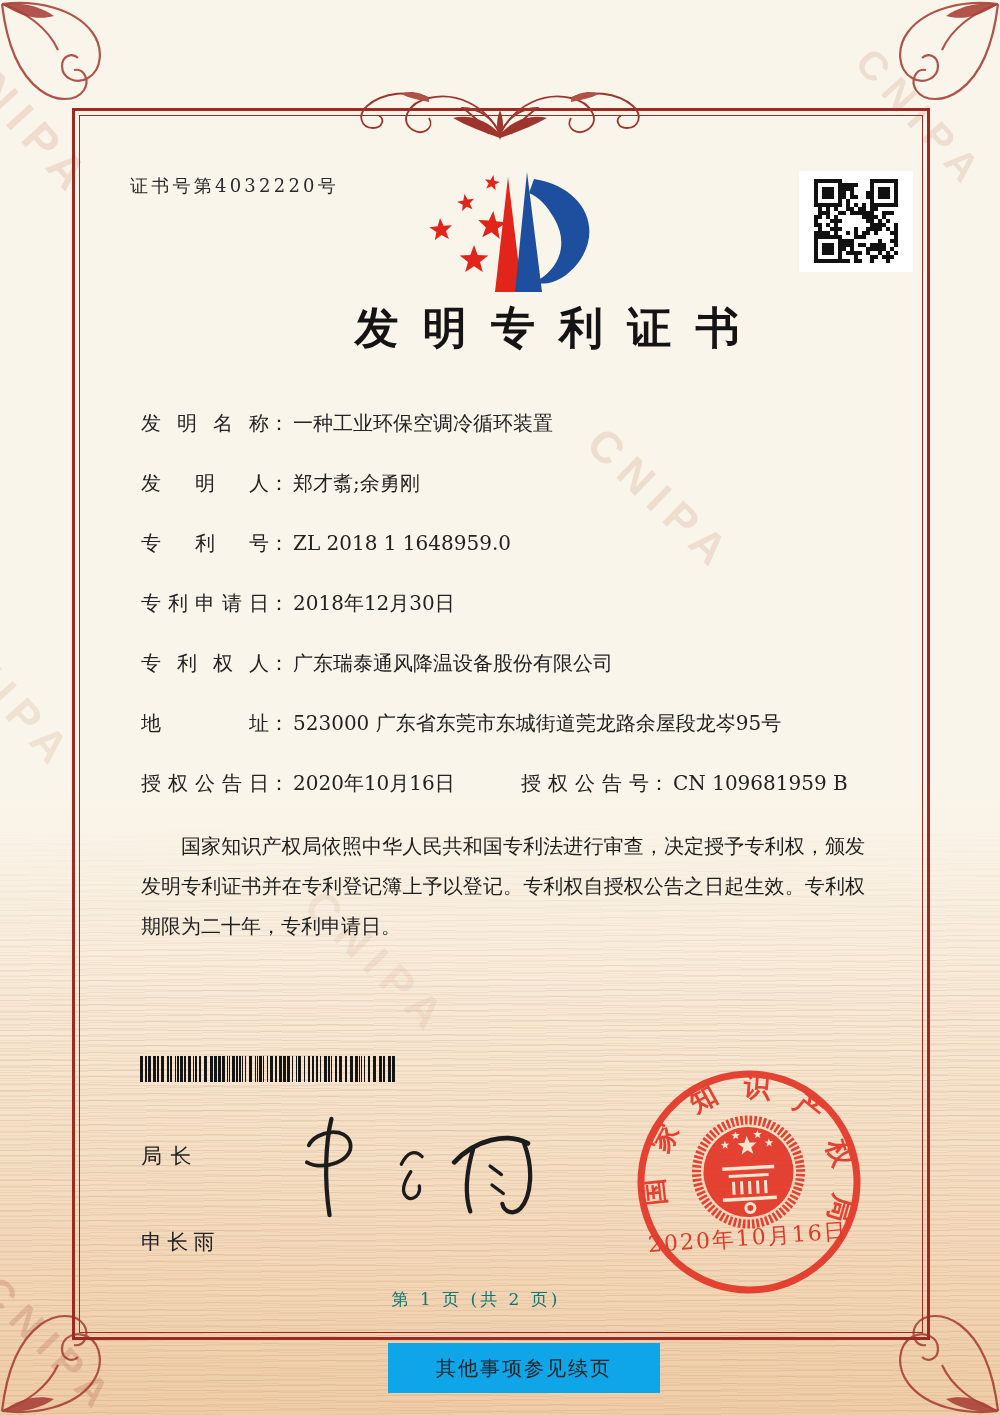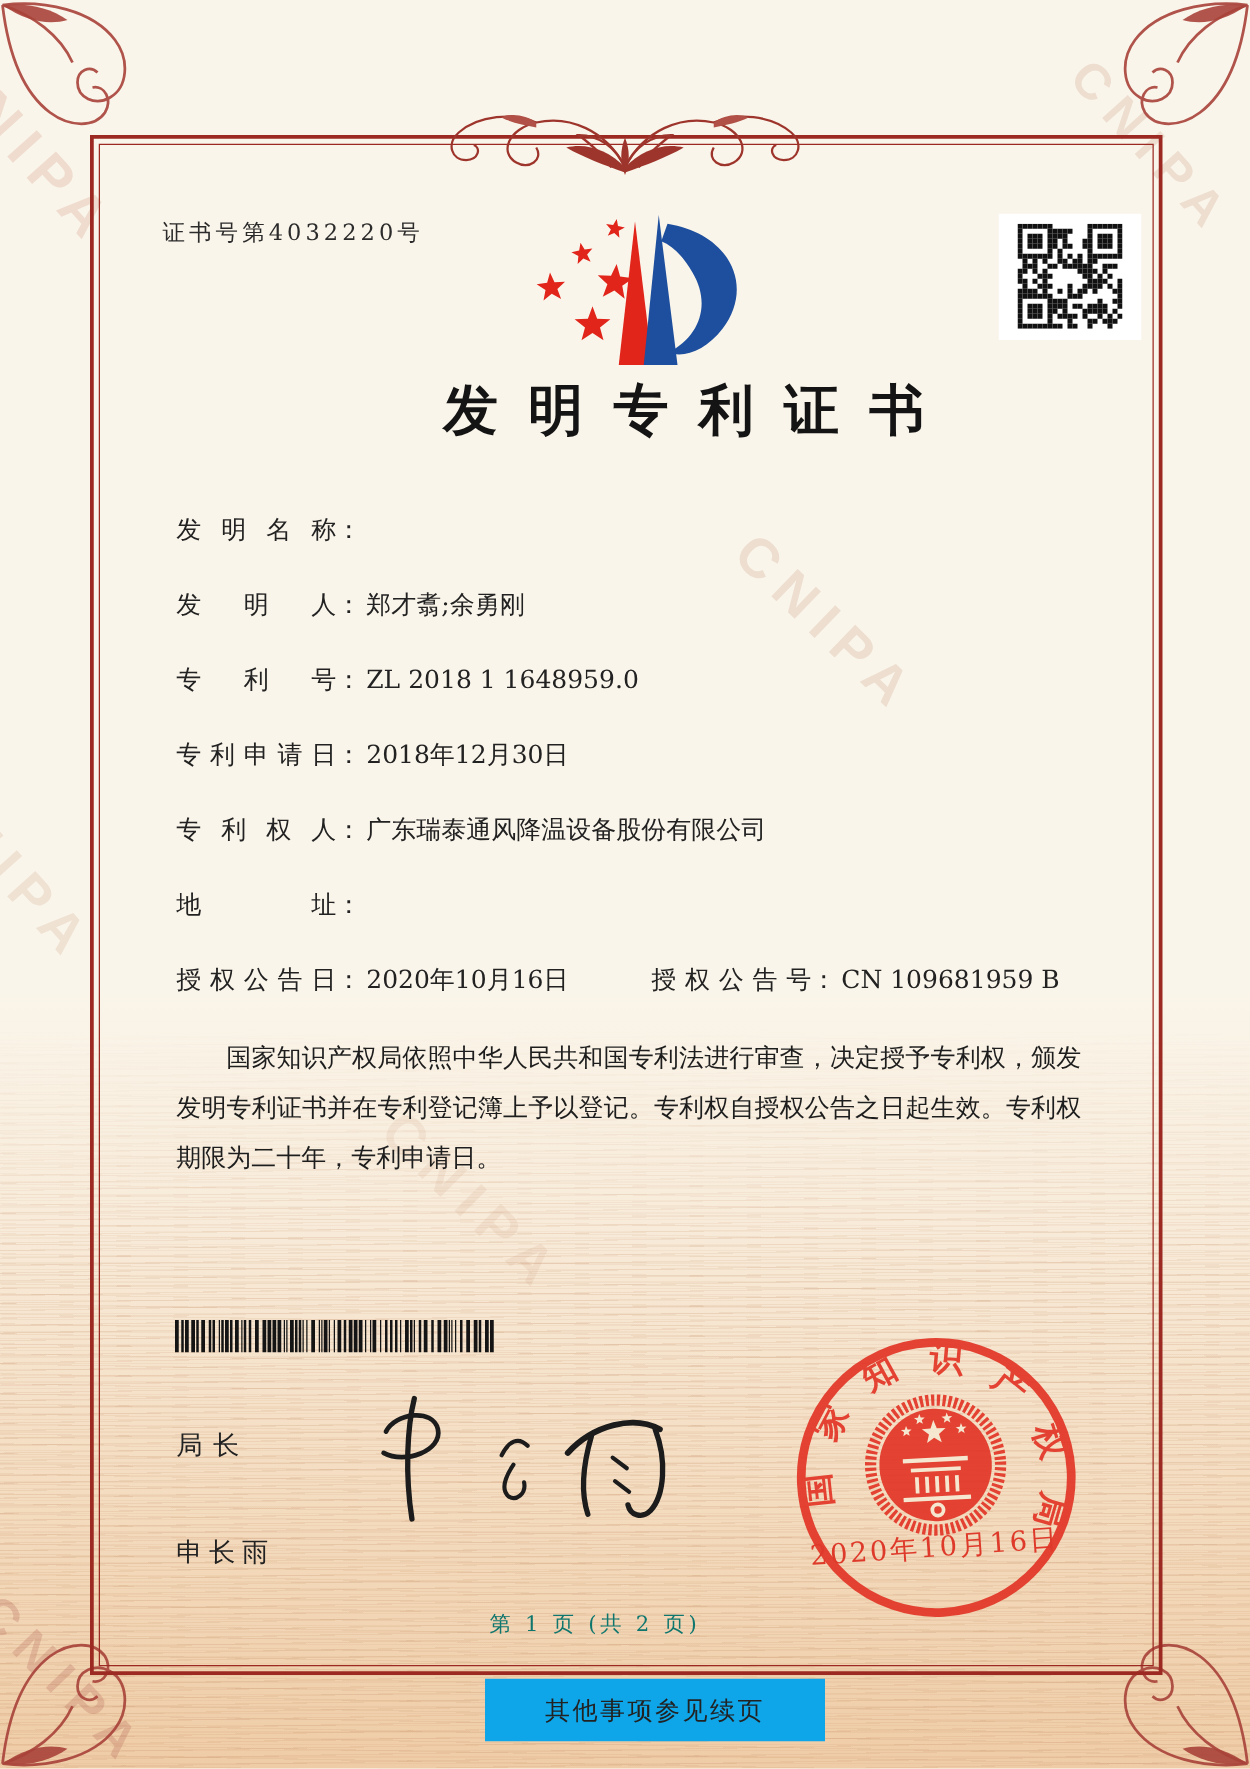--- a/index.html
+++ b/index.html
@@ -394,20 +394,21 @@
         <rect x="72" y="80" width="4" height="4" fill="#111"></rect>
       </svg>
   </div>
 
   <div class="title">发明专利证书</div>
 
   <div class="fields">
     <div class="f-row">
       <span class="f-label">发明名称</span>
         <span class="f-colon">：</span>
+        <span class="f-value">一种工业环保空调冷循环装置</span>
     </div>
     <div class="f-row">
       <span class="f-label">发明人</span>
         <span class="f-colon">：</span>
         <span class="f-value">郑才翥;余勇刚</span>
     </div>
     <div class="f-row">
       <span class="f-label">专利号</span>
         <span class="f-colon">：</span>
         <span class="f-value">ZL 2018 1 1648959.0</span>
@@ -418,20 +419,21 @@
         <span class="f-value">2018年12月30日</span>
     </div>
     <div class="f-row">
       <span class="f-label">专利权人</span>
         <span class="f-colon">：</span>
         <span class="f-value">广东瑞泰通风降温设备股份有限公司</span>
     </div>
     <div class="f-row">
       <span class="f-label">地址</span>
         <span class="f-colon">：</span>
+        <span class="f-value">523000 广东省东莞市东城街道莞龙路余屋段龙岑95号</span>
     </div>
     <div class="f-row">
       <span class="f-pair first">
         <span class="f-label">授权公告日</span>
           <span class="f-colon">：</span>
           <span class="f-value">2020年10月16日</span>
       </span>
       <span class="f-pair">
         <span class="f-label">授权公告号</span>
           <span class="f-colon">：</span>

